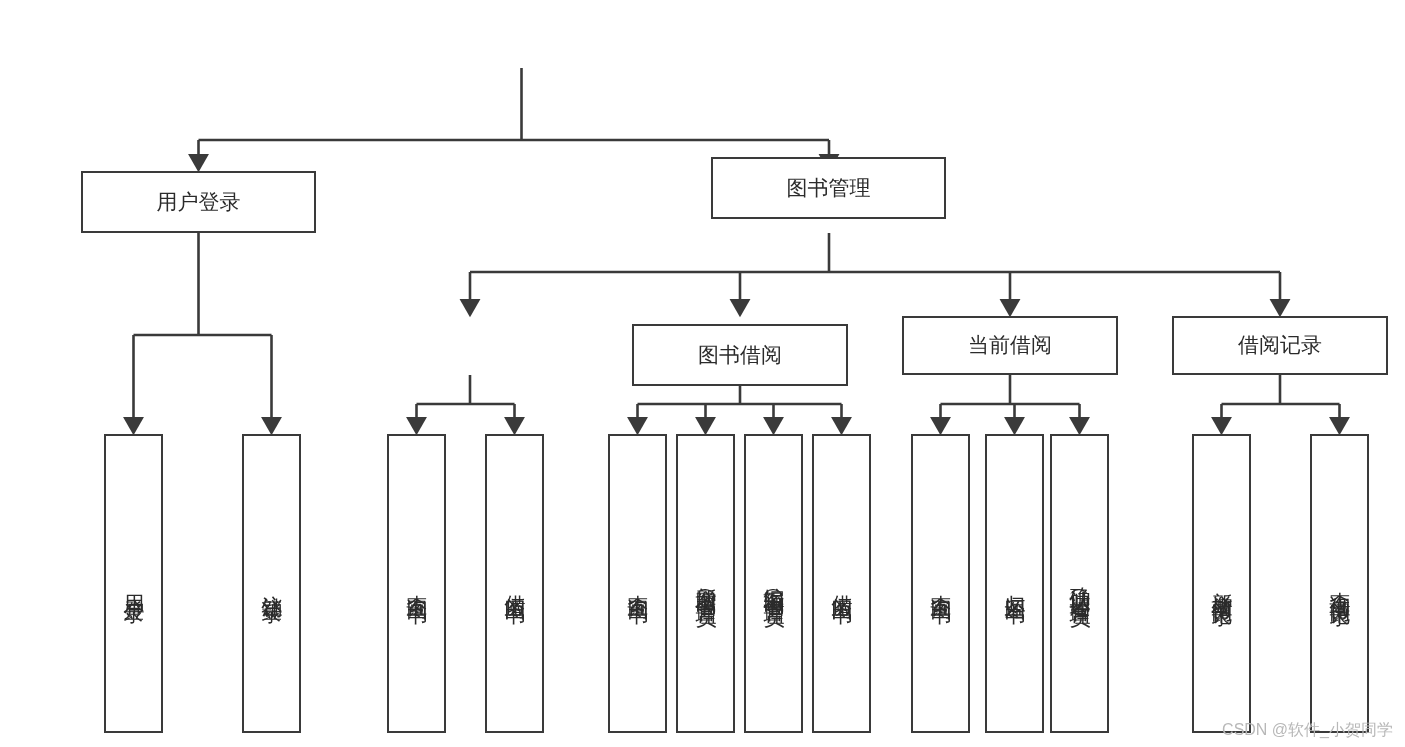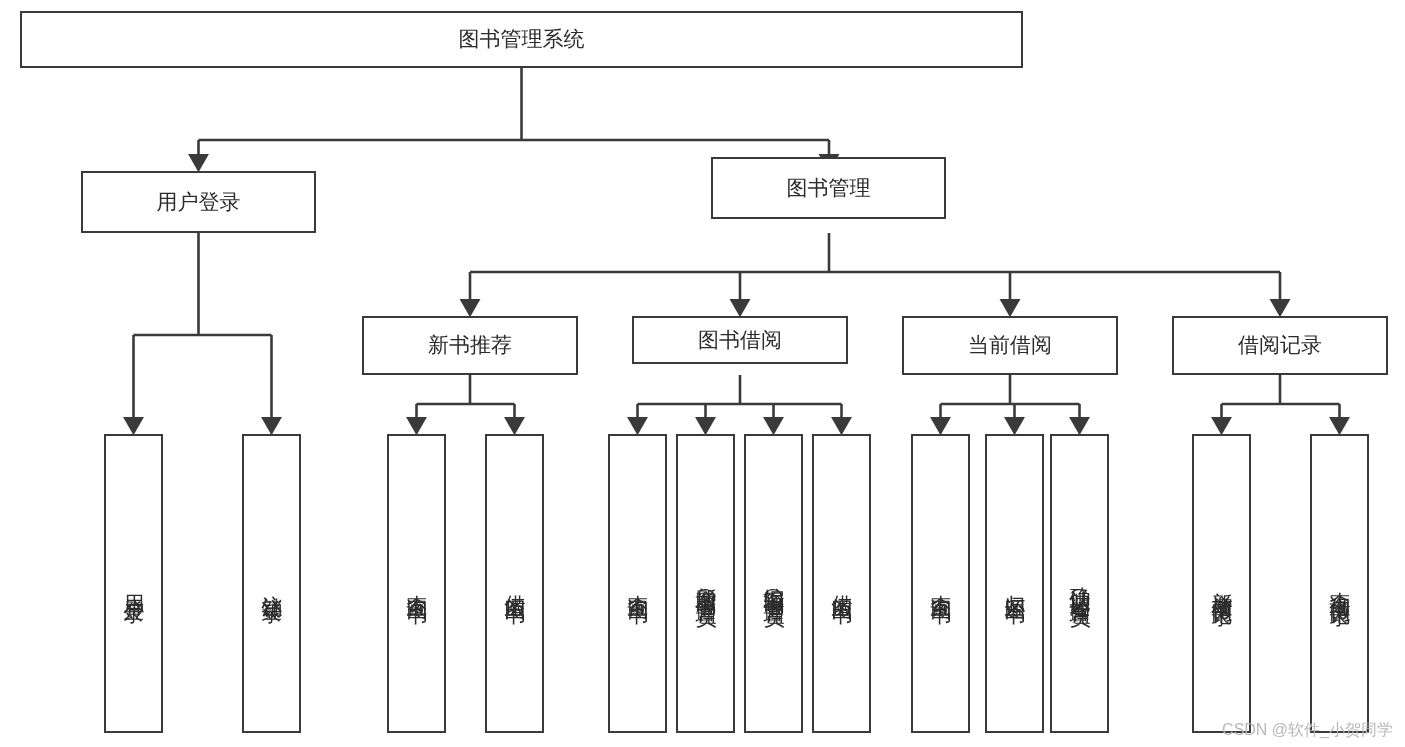--- a/index.html
+++ b/index.html
@@ -112,35 +112,29 @@
       <path d="M1014.5,404 L1014.5,426" marker-end="url(#arrowhead)"></path>
       <path d="M1079.5,404 L1079.5,426" marker-end="url(#arrowhead)"></path>
 
       <path d="M1280,375 L1280,404"></path>
       <path d="M1221.5,404 L1339.5,404"></path>
       <path d="M1221.5,404 L1221.5,426" marker-end="url(#arrowhead)"></path>
       <path d="M1339.5,404 L1339.5,426" marker-end="url(#arrowhead)"></path>
     </g>
   </svg>
 
-  <div class="node horiz" id="node-root" style="left: 20px; top: 11px; width: 1003px; height: 57px;">
-    <span class="node-label">图书管理系统</span>
-  </div>
 
   <div class="node horiz" id="node-user-login" style="left: 81px; top: 171px; width: 235px; height: 62px;">
     <span class="node-label">用户登录</span>
   </div>
   <div class="node horiz" id="node-book-manage" style="left: 711px; top: 157px; width: 235px; height: 62px;">
     <span class="node-label">图书管理</span>
   </div>
 
-  <div class="node horiz" id="node-new-book-rec" style="left: 362px; top: 316px; width: 216px; height: 59px;">
-    <span class="node-label">新书推荐</span>
-  </div>
-  <div class="node horiz" id="node-book-borrow" style="left: 632px; top: 316px; width: 216px; height: 48px;">
+  <div class="node horiz" id="node-book-borrow" style="left: 632px; top: 324px; width: 216px; height: 62px;">
     <span class="node-label">图书借阅</span>
   </div>
   <div class="node horiz" id="node-current-borrow" style="left: 902px; top: 316px; width: 216px; height: 59px;">
     <span class="node-label">当前借阅</span>
   </div>
   <div class="node horiz" id="node-borrow-record" style="left: 1172px; top: 316px; width: 216px; height: 59px;">
     <span class="node-label">借阅记录</span>
   </div>
 
   <div class="node vert" id="node-leaf-0" style="left: 104px; top: 434px; width: 59px; height: 299px;">

